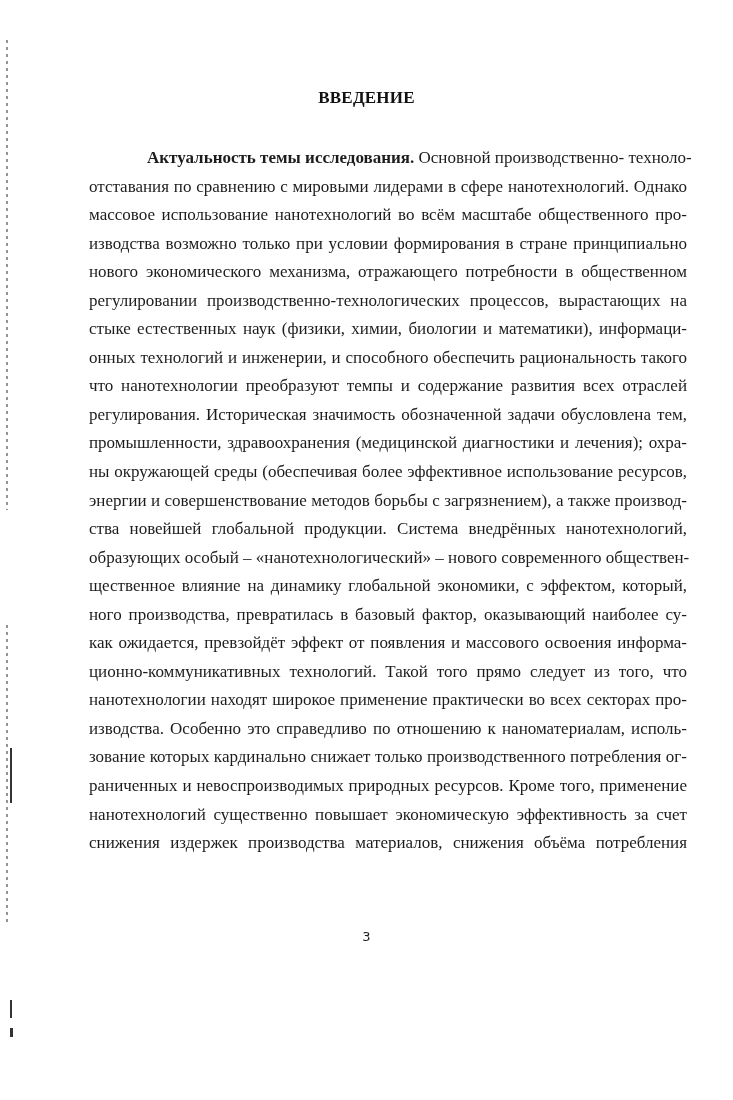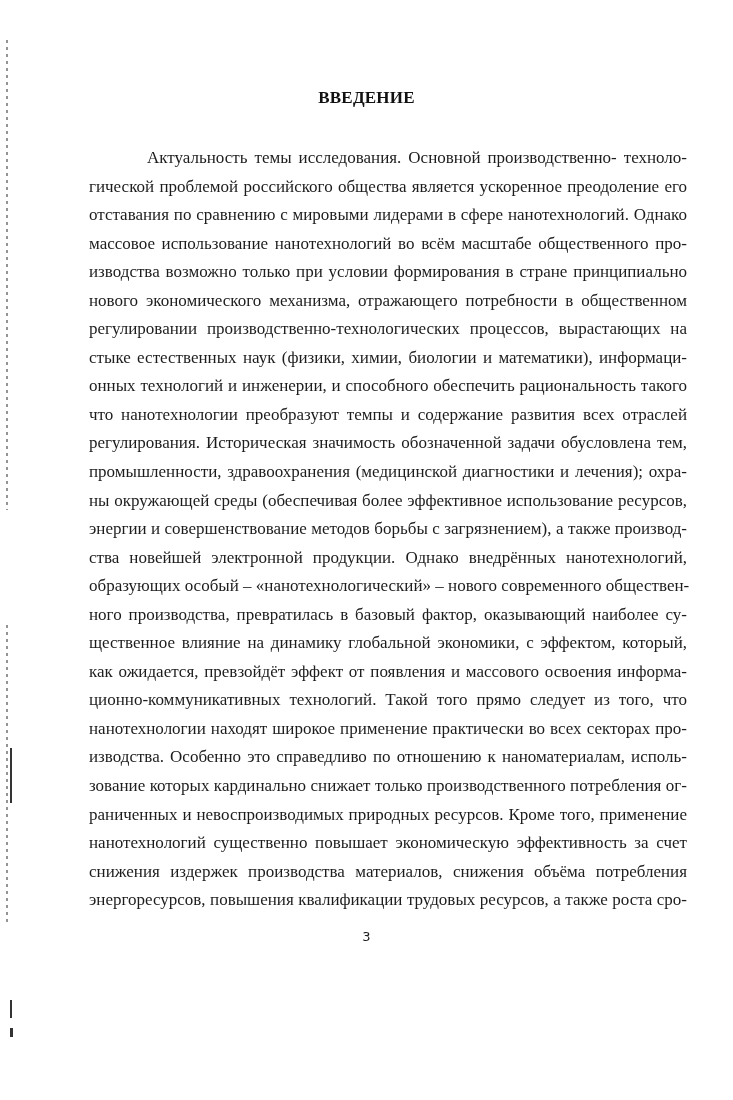--- a/index.html
+++ b/index.html
@@ -45,21 +45,21 @@
       font-size: 17px;
       white-space: nowrap;
       text-align: justify;
       text-align-last: justify;
       color: #1c1c1c;
     }
     .line.first {
       padding-left: 58px;
     }
     .line .lead {
-      font-weight: normal;
+      font-weight: bold;
       margin-top: 8px;
     }
     .page-number {
       position: absolute;
       top: 929px;
       left: 0;
       width: 733px;
       text-align: center;
       font-family: "DejaVu Sans", "Liberation Sans", sans-serif;
       font-size: 13px;
@@ -93,42 +93,40 @@
   <div class="scan-edge" style="top:40px;height:470px;"></div>
   <div class="scan-edge" style="top:625px;height:300px;"></div>
   <div class="scan-mark" style="top:748px;height:55px;"></div>
   <div class="scan-mark" style="top:1000px;height:18px;"></div>
   <div class="scan-mark" style="top:1028px;height:9px;width:3px;"></div>
 
   <div class="title">ВВЕДЕНИЕ</div>
 
   <div class="body-text">
     <div class="line first"><span class="lead">Актуальность темы исследования.</span><span> Основной производственно- техноло-</span></div>
-    <div class="line">гической проблемой российского общества является ускоренное преодоление его</div>
     <div class="line">отставания по сравнению с мировыми лидерами в сфере нанотехнологий. Однако</div>
     <div class="line">массовое использование нанотехнологий во всём масштабе общественного про-</div>
     <div class="line">изводства возможно только при условии формирования в стране принципиально</div>
     <div class="line">нового экономического механизма, отражающего потребности в общественном</div>
     <div class="line">регулировании производственно-технологических процессов, вырастающих на</div>
     <div class="line">стыке естественных наук (физики, химии, биологии и математики), информаци-</div>
     <div class="line">онных технологий и инженерии, и способного обеспечить рациональность такого</div>
     <div class="line">что нанотехнологии преобразуют темпы и содержание развития всех отраслей</div>
     <div class="line">регулирования. Историческая значимость обозначенной задачи обусловлена тем,</div>
     <div class="line">промышленности, здравоохранения (медицинской диагностики и лечения); охра-</div>
     <div class="line">ны окружающей среды (обеспечивая более эффективное использование ресурсов,</div>
     <div class="line">энергии и совершенствование методов борьбы с загрязнением), а также производ-</div>
-    <div class="line">ства новейшей электронной продукции. Однако внедрённых нанотехнологий,</div>
+    <div class="line">ства новейшей глобальной продукции. Система внедрённых нанотехнологий,</div>
     <div class="line">образующих особый – «нанотехнологический» – нового современного обществен-</div>
+    <div class="line">щественное влияние на динамику глобальной экономики, с эффектом, который,</div>
     <div class="line">ного производства, превратилась в базовый фактор, оказывающий наиболее су-</div>
-    <div class="line">щественное влияние на динамику глобальной экономики, с эффектом, который,</div>
     <div class="line">как ожидается, превзойдёт эффект от появления и массового освоения информа-</div>
     <div class="line">ционно-коммуникативных технологий. Такой того прямо следует из того, что</div>
     <div class="line">нанотехнологии находят широкое применение практически во всех секторах про-</div>
     <div class="line">изводства. Особенно это справедливо по отношению к наноматериалам, исполь-</div>
     <div class="line">зование которых кардинально снижает только производственного потребления ог-</div>
     <div class="line">раниченных и невоспроизводимых природных ресурсов. Кроме того, применение</div>
     <div class="line">нанотехнологий существенно повышает экономическую эффективность за счет</div>
     <div class="line">снижения издержек производства материалов, снижения объёма потребления</div>
-    <div class="line">энергоресурсов, повышения квалификации трудовых ресурсов, а также роста сро-</div>
   </div>
 
   <div class="page-number">3</div>
 </div>
 
 </body></html>

